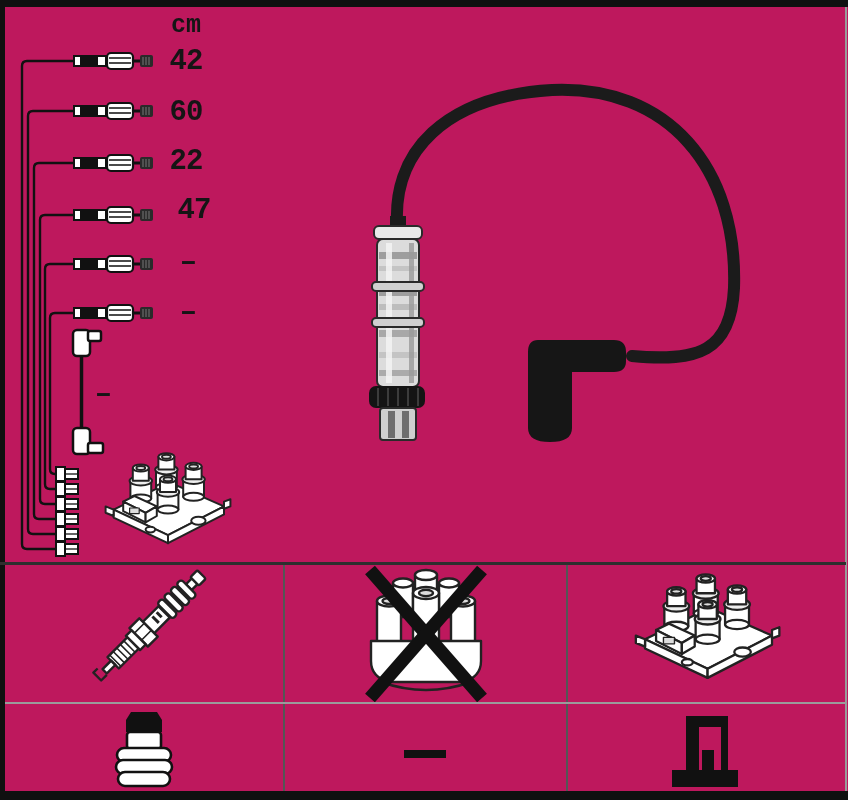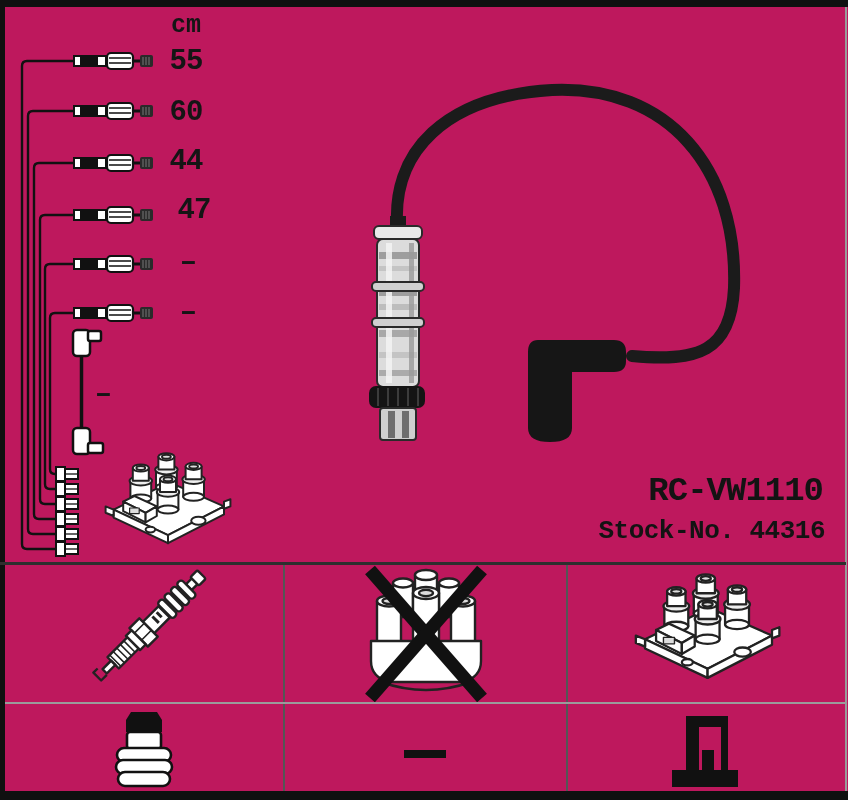--- a/index.html
+++ b/index.html
@@ -174,30 +174,28 @@
         <rect x="369" y="386" width="56" height="22" rx="7" fill="#141414"></rect>
         <path d="M378,388 V406 M388,388 V406 M398,388 V406 M408,388 V406 M418,388 V406" stroke="#3c3c3c" stroke-width="2"></path>
         <rect x="380" y="408" width="36" height="32" rx="3" fill="#cfcfcf" stroke="#2a2a2a" stroke-width="2"></rect>
         <rect x="388" y="411" width="7" height="27" fill="#6e6e6e"></rect>
         <rect x="402" y="411" width="7" height="27" fill="#6e6e6e"></rect>
       </g>
     </g>
   </svg>
 
   <div class="lbl unit" style="left:166px;top:13px;width:40px;">cm</div>
-  <div class="lbl num" style="left:166px;top:47px;width:40px;">55</div>
+  <div class="lbl num" style="left:166px;top:47px;width:40px;">42</div>
   <div class="lbl num" style="left:166px;top:98px;width:40px;">60</div>
-  <div class="lbl num" style="left:166px;top:147px;width:40px;">44</div>
+  <div class="lbl num" style="left:166px;top:147px;width:40px;">22</div>
   <div class="lbl num" style="left:174px;top:196px;width:40px;">47</div>
   <div class="lbl num" style="left:168px;top:248px;width:40px;">–</div>
   <div class="lbl num" style="left:168px;top:298px;width:40px;">–</div>
   <div class="lbl num" style="left:85px;top:380px;width:36px;">–</div>
 
-  <div class="partno">RC-VW1110</div>
-  <div class="stockno">Stock-No. 44316</div>
 
   <div class="band" style="left:0;top:562px;width:846px;height:3px;background:#2e2e2e;"></div>
   <div style="position:absolute;left:283px;top:565px;width:2px;height:226px;background:#555;"></div>
   <div style="position:absolute;left:566px;top:565px;width:2px;height:226px;background:#555;"></div>
   <div style="position:absolute;left:5px;top:702px;width:840px;height:2px;background:#9b9b9b;"></div>
 
   <svg class="cellsvg" style="left:5px;top:565px;" width="276" height="137" viewBox="0 0 276 137">
     <g transform="translate(140,66) rotate(45)" stroke="#222" stroke-width="2.4" fill="#fff" stroke-linejoin="round">
       <rect x="-6" y="-80" width="12" height="10" rx="2"></rect>
       <rect x="-4" y="-70" width="8" height="8"></rect>

